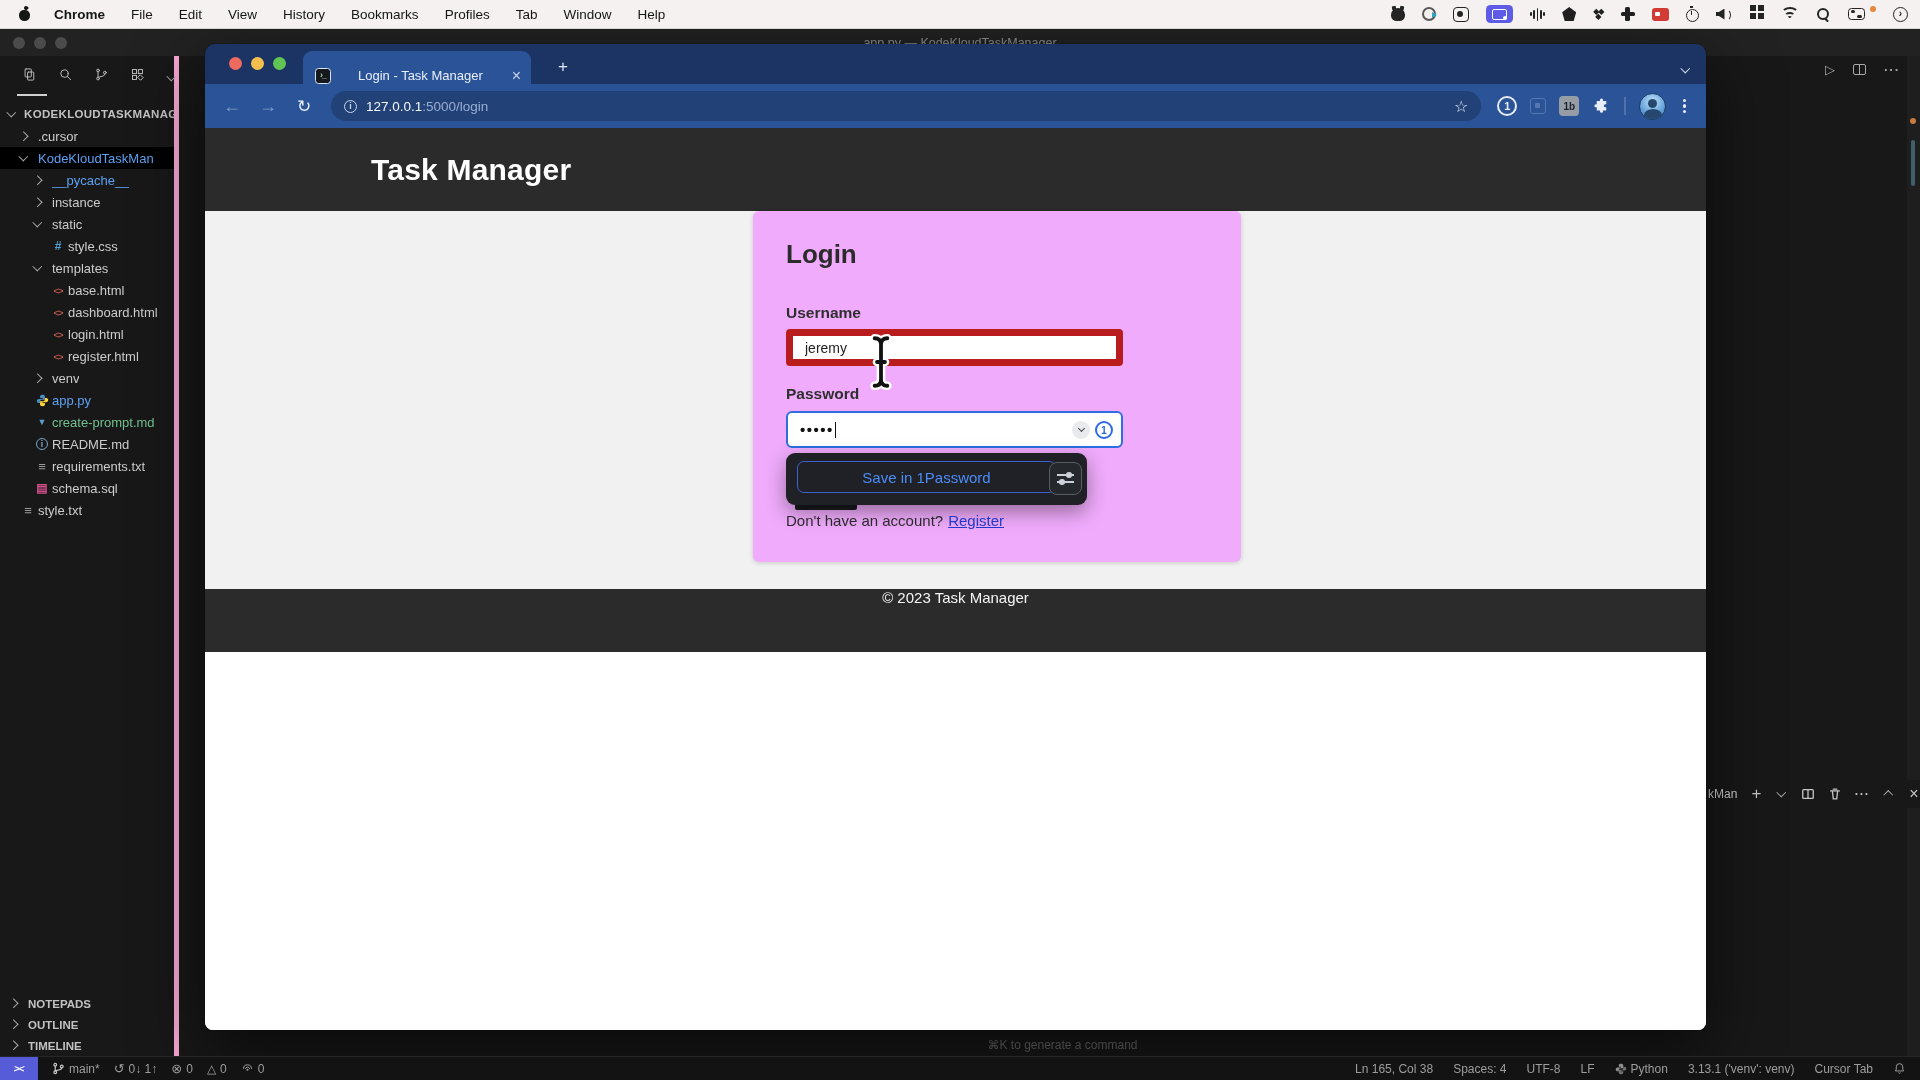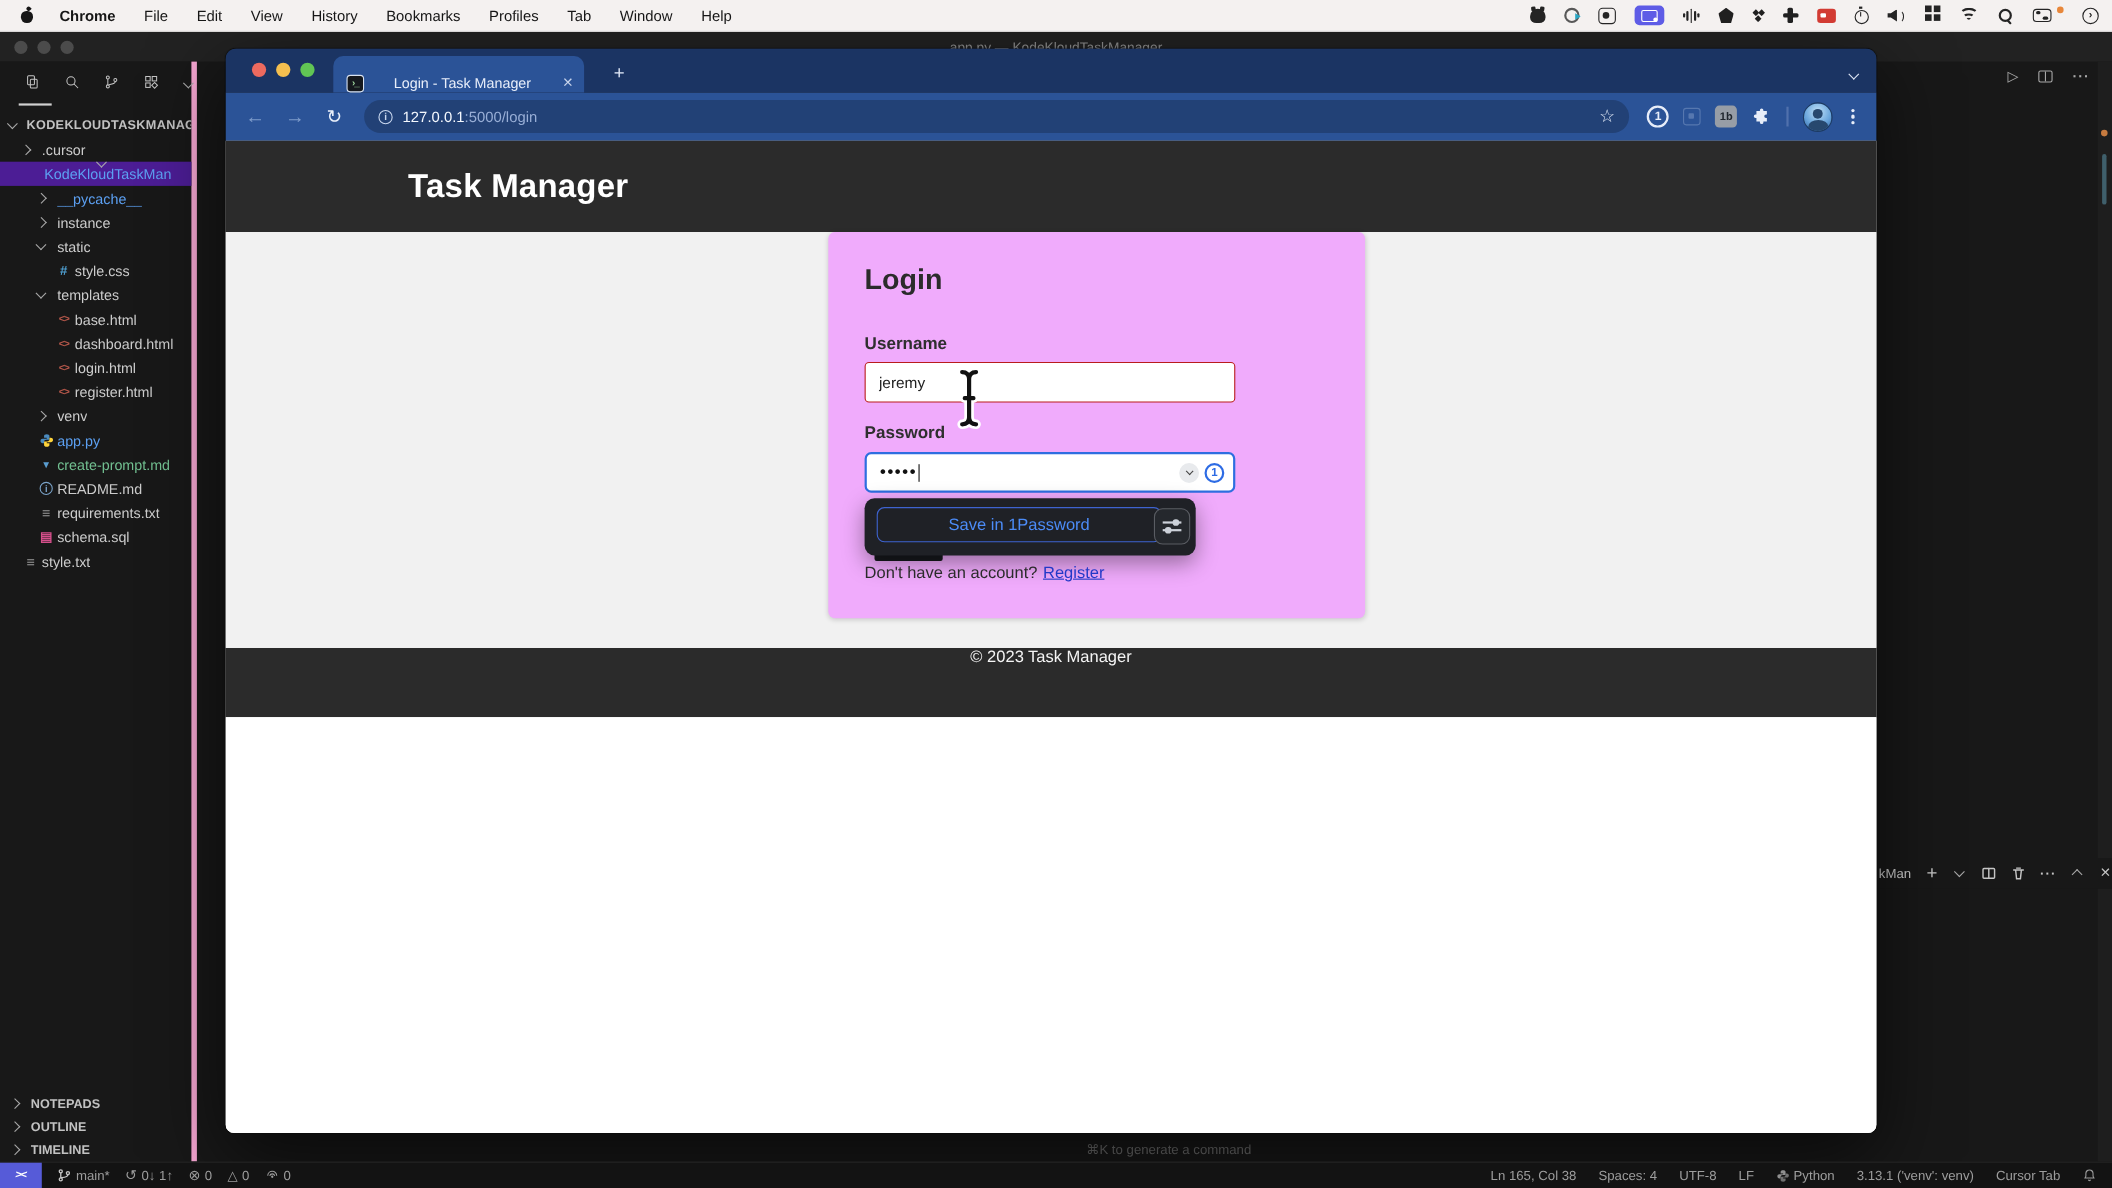--- a/index.html
+++ b/index.html
@@ -69,21 +69,21 @@
   .actbar svg { width:21px; height:21px; display:block; }
   .act-underline { position:absolute; left:17px; top:38px; width:30px; height:1.5px; background:#d0d0d0; }
   .achev{margin-left:2px;}
   .chev { display:inline-block; width:6.5px; height:6.5px; border-right:1.6px solid #a9a9a9; border-bottom:1.6px solid #a9a9a9; transform:rotate(-45deg); }
   .chev.down { transform:rotate(45deg); margin-top:-3px;}
   .chev.up { transform:rotate(-135deg); margin-top:3px;}
 
   .tree { margin-top:12px; }
   .trow { display:flex; align-items:center; height:22px; font-size:13px; color:#cccccc; cursor:pointer; padding-left:var(--pl,18px); }
   .trow.hdr { font-weight:bold; font-size:11.5px; color:#c2c2c2; letter-spacing:.3px; padding-left:8px;}
-  .trow.sel { background:#4c1d95;flex-direction:column; }
+  .trow.sel { background:#000000; }
   .tchev { width:16px; display:flex; align-items:center; }
   .tlabel { margin-left:2px; white-space:nowrap; overflow:hidden; }
   .blue { color:#5ca0f2; }
   .green { color:#72c091; }
   .ficon { width:16px; display:flex; align-items:center; justify-content:center; font-size:11px; font-weight:bold; }
   .fi-hash::before{content:"#"; color:#4f9fd0; font-size:12px;}
   .fi-html::before{content:"<>"; color:#b5574a; font-size:9.5px; letter-spacing:-1px;}
   .fi-lines::before{content:"≡"; color:#9a9a9a; font-size:13px;}
   .fi-db::before{content:"▤"; color:#d34f8a; font-size:12px;}
   .fi-dl::before{content:"▼"; color:#5a9dd0; font-size:9px;}
@@ -173,21 +173,21 @@
   .p-header h1{color:#fff;font-size:30px;font-weight:800;letter-spacing:.2px;}
   .p-grey{height:378px;background:#f1f1f1;flex:none;position:relative;}
   .p-footer{height:63px;background:#2b2b2b;flex:none;display:flex;align-items:flex-start;justify-content:center;}
   .p-footer span{color:#f5f5f5;font-size:15px;}
   .p-white{flex:1;background:#fff;}
 
   .card{position:absolute;left:548px;top:0;width:488px;height:351px;background:#f0abfc;border-radius:6px;box-shadow:0 1px 5px rgba(0,0,0,.16);}
   .card h2{position:absolute;left:33px;top:28px;font-size:26px;font-weight:bold;color:#2b2b2b;}
   .flabel{position:absolute;left:33px;font-size:15.5px;font-weight:bold;color:#2f2f2f;}
   .lab-user{top:93px;} .lab-pass{top:174px;}
-  .inp{position:absolute;left:33px;width:337px;height:37px;border:1px solid #b91c1c;border-radius:4px;font-size:14px;color:#222;padding:0 12px;background:#fff;font-family:"Liberation Sans",sans-serif;outline:none;}
+  .inp{position:absolute;left:33px;width:337px;height:37px;border:7px solid #b91c1c;border-radius:4px;font-size:14px;color:#222;padding:0 12px;background:#fff;font-family:"Liberation Sans",sans-serif;outline:none;}
   .inp-user{top:118px;}
   .inp-pass{top:200px;border:2px solid #2e6ee0;border-radius:6px;display:flex;align-items:center;padding-right:8px;}
   .pdots{font-size:15px;font-weight:bold;letter-spacing:1.5px;color:#111;}
   .caret{display:inline-block;width:1.5px;height:16px;background:#111;margin-left:1px;}
   .pass-icons{margin-left:auto;display:flex;align-items:center;gap:5px;}
   .chevcirc{width:18px;height:18px;border-radius:50%;background:#e8eaed;display:flex;align-items:center;justify-content:center;}
   .chevcirc .chev{width:5px;height:5px;border-color:#444;margin-top:-2px;}
   .onepass-inline{width:18px;height:18px;border-radius:50%;border:2px solid #2d6be4;color:#2d6be4;font-size:10.5px;font-weight:bold;display:flex;align-items:center;justify-content:center;background:#fff;}
   .onepass-inline::before{content:"1";}
 

